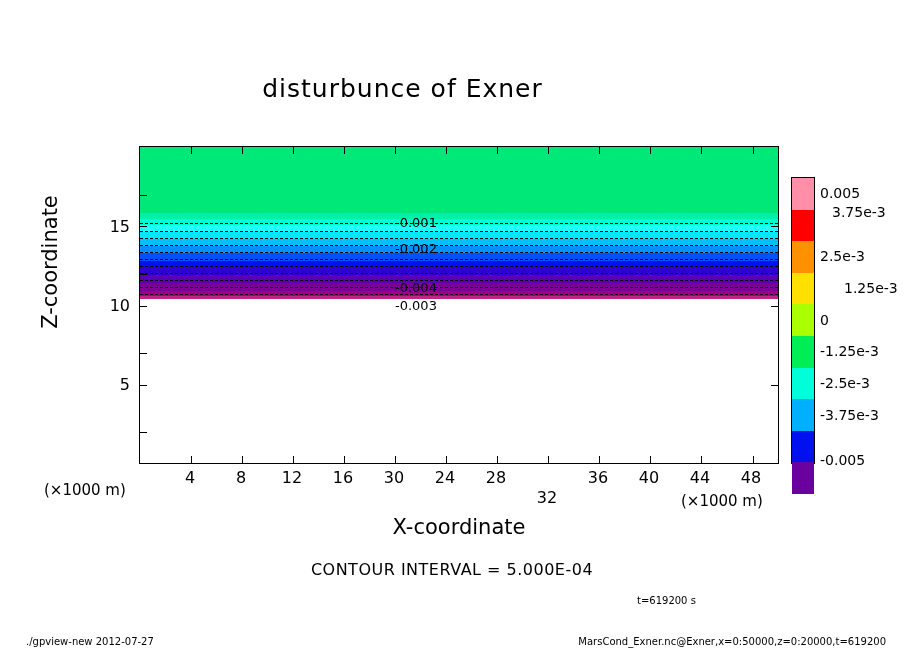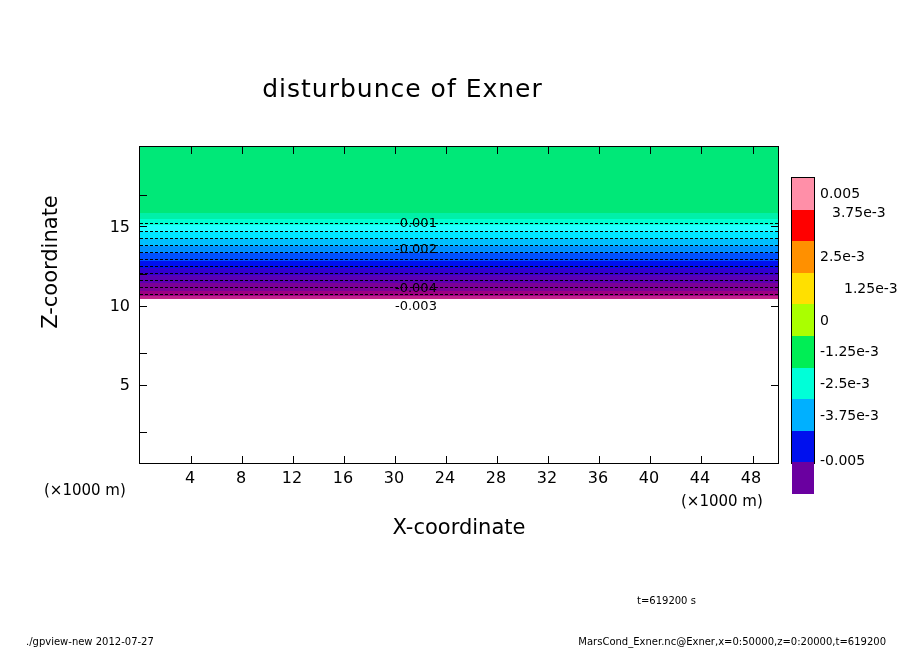--- a/index.html
+++ b/index.html
@@ -244,21 +244,21 @@
     <div class="tick-y-left" style="top:47.5px;"></div>
   </div>
 
   <div class="xlabel-num" style="left:190px;">4</div>
   <div class="xlabel-num" style="left:241px;">8</div>
   <div class="xlabel-num" style="left:292px;">12</div>
   <div class="xlabel-num" style="left:343px;">16</div>
   <div class="xlabel-num" style="left:394px;">30</div>
   <div class="xlabel-num" style="left:445px;">24</div>
   <div class="xlabel-num" style="left:496px;">28</div>
-  <div class="xlabel-num" style="left:547px;">32</div>
+  <div class="xlabel-num" style="left:547px;margin-top:20px;">32</div>
   <div class="xlabel-num" style="left:598px;">36</div>
   <div class="xlabel-num" style="left:649px;">40</div>
   <div class="xlabel-num" style="left:700px;">44</div>
   <div class="xlabel-num" style="left:751px;">48</div>
 
   <div class="ylabel-num" style="left:100px; top:384px;">5</div>
   <div class="ylabel-num" style="left:100px; top:305px;">10</div>
   <div class="ylabel-num" style="left:100px; top:226px;">15</div>
 
   <div class="abs" id="y-axis-title">Z-coordinate</div>
@@ -282,17 +282,18 @@
   <div class="cb-label" style="top:193px;">0.005</div>
   <div class="cb-label" style="top:212px;margin-left:12px;">3.75e-3</div>
   <div class="cb-label" style="top:256px;">2.5e-3</div>
   <div class="cb-label" style="top:288px;margin-left:24px;">1.25e-3</div>
   <div class="cb-label" style="top:320px;">0</div>
   <div class="cb-label" style="top:351px;">-1.25e-3</div>
   <div class="cb-label" style="top:383px;">-2.5e-3</div>
   <div class="cb-label" style="top:415px;">-3.75e-3</div>
   <div class="cb-label" style="top:460px;">-0.005</div>
 
+  <div class="abs" id="contour-interval">CONTOUR INTERVAL = 5.000E-04</div>
   <div class="abs" id="time-label">t=619200 s</div>
   <div class="abs" id="footer-left">./gpview-new   2012-07-27</div>
   <div class="abs" id="footer-right">MarsCond_Exner.nc@Exner,x=0:50000,z=0:20000,t=619200</div>
 
 </div>
 
 </body></html>

